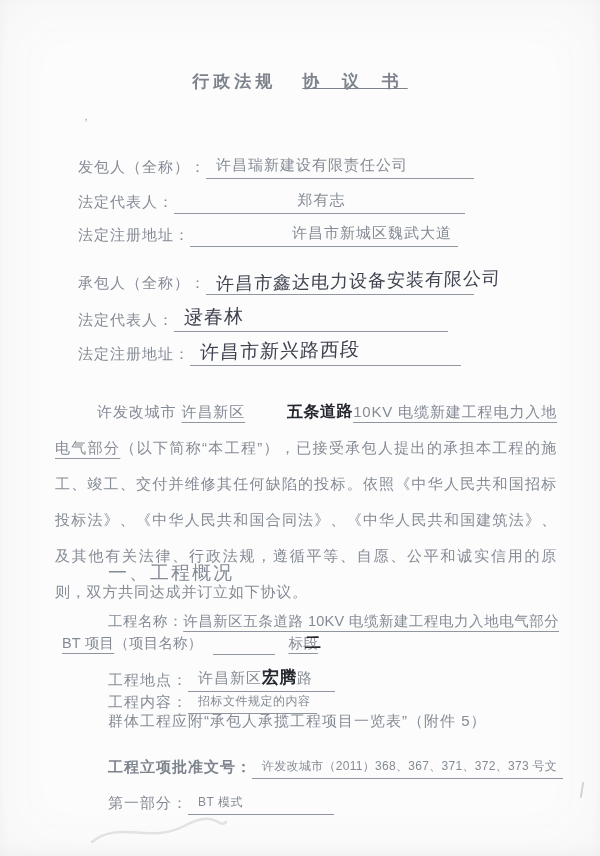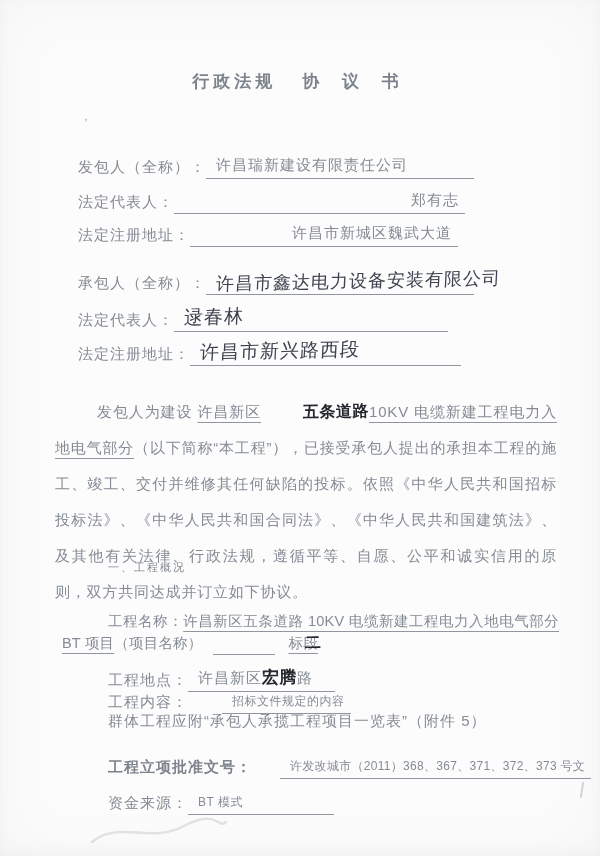--- a/index.html
+++ b/index.html
@@ -14,35 +14,35 @@
   .page::after{
     content:"";position:absolute;inset:0;pointer-events:none;
     box-shadow:inset 0 0 60px rgba(90,90,95,0.05), inset 0 -4px 12px rgba(120,120,125,0.05);
   }
   .title{
     position:absolute;top:70px;left:0;width:100%;
     text-align:center;font-size:17px;font-weight:700;
     color:#7d838d;letter-spacing:4px;
   }
   .title .gap{display:inline-block;width:26px;}
-  .title .spaced{letter-spacing:9px;}
+  .title .spaced{letter-spacing:9px;text-decoration:underline;}
   .stray-mark{
     position:absolute;top:116px;left:84px;
     font-size:12px;color:#9aa0a8;transform:rotate(12deg);
   }
   .row{
     position:absolute;display:flex;align-items:flex-end;
     font-size:15px;letter-spacing:1px;color:#858b95;
   }
   .row .lbl{white-space:nowrap;padding-bottom:2px;margin-top:12px;}
   .uline{
     border-bottom:1.2px solid #9096a0;
     padding:0 6px 3px 10px;white-space:nowrap;
   }
-  .center{text-align:right;}
+  .center{text-align:center;}
   
   .hand{
     font-family:"DejaVu Sans", sans-serif;
     color:#3d424e;
     display:inline-block;
     transform:rotate(-1.2deg) skewX(-4deg);
     letter-spacing:1px;
   }
   .hand-ink{
     font-family:"DejaVu Sans", sans-serif;
@@ -59,21 +59,21 @@
   }
   .u{
     text-decoration:underline;
     text-decoration-color:#9096a0;
     text-decoration-thickness:1px;
     text-underline-offset:5px;
   }
   .proj-hand{font-size:16px;}
   .section-heading{
     position:absolute;top:560px;left:108px;
-    font-size:11px;letter-spacing:2px;color:#858b95;
+    font-size:19px;letter-spacing:2px;color:#858b95;
   }
   .name-para{
     position:absolute;top:610px;left:62px;width:497px;
     font-size:14.5px;line-height:22px;letter-spacing:0.2px;
     color:#858b95;text-align:justify;text-indent:46px;
   }
   .bid-seg{
     display:inline-block;width:62px;text-align:center;
     border-bottom:1.2px solid #9096a0;margin:0 14px 0 10px;
   }
@@ -121,50 +121,50 @@
   <div class="row" style="top:299px;left:78px;">
     <span class="lbl">法定代表人：</span>
     <span class="uline" style="width:258px;padding-bottom:1px;"><span class="hand b-rep">逯春林</span></span>
   </div>
   <div class="row" style="top:333px;left:78px;">
     <span class="lbl">法定注册地址：</span>
     <span class="uline" style="width:255px;padding-bottom:1px;"><span class="hand b-addr">许昌市新兴路西段</span></span>
   </div>
 
   <div class="preamble">
-    <span>发包人为建设 </span><span class="u"><span>许昌新区</span><span class="hand-ink proj-hand">五条道路</span><span>10KV 电缆新建工程电力入地电气部分</span></span><span>（以下简称“本工程”），已接受承包人提出的承担本工程的施工、竣工、交付并维修其任何缺陷的投标。依照《中华人民共和国招标投标法》、《中华人民共和国合同法》、《中华人民共和国建筑法》、及其他有关法律、行政法规，遵循平等、自愿、公平和诚实信用的原则，双方共同达成并订立如下协议。</span>
+    <span>许发改城市 </span><span class="u"><span>许昌新区</span><span class="hand-ink proj-hand">五条道路</span><span>10KV 电缆新建工程电力入地电气部分</span></span><span>（以下简称“本工程”），已接受承包人提出的承担本工程的施工、竣工、交付并维修其任何缺陷的投标。依照《中华人民共和国招标投标法》、《中华人民共和国合同法》、《中华人民共和国建筑法》、及其他有关法律、行政法规，遵循平等、自愿、公平和诚实信用的原则，双方共同达成并订立如下协议。</span>
   </div>
 
   <div class="section-heading">一、工程概况</div>
 
   <div class="name-para">
     <span>工程名称：</span><span class="u">许昌新区五条道路 10KV 电缆新建工程电力入地电气部分 BT 项目</span><span>（项目名称）</span><span class="bid-seg"><span class="hand-ink">二</span></span><span class="u">标段</span>
   </div>
 
   <div class="row" style="top:646px;left:108px;">
     <span class="lbl">工程地点：</span>
     <span class="uline" style="padding-bottom:2px;margin-top:20px;"><span>许昌新区</span><span class="hand-ink loc-hand">宏腾</span><span>路</span>&nbsp;&nbsp;&nbsp;</span>
   </div>
 
-  <div class="row" style="top:681px;left:108px;gap:34px;">
+  <div class="row" style="top:681px;left:108px;">
     <span class="lbl">工程内容：</span>
     <span class="uline small-val">招标文件规定的内容</span>
   </div>
 
   <div class="row" style="top:712px;left:108px;">
     <span>群体工程应附“承包人承揽工程项目一览表”（附件 5）</span>
   </div>
 
-  <div class="row" style="top:746px;left:108px;gap:28px;">
+  <div class="row" style="top:746px;left:108px;">
     <span class="lbl bold-lbl">工程立项批准文号：</span>
     <span class="uline tiny-val">许发改城市（2011）368、367、371、372、373 号文</span>
   </div>
 
   <div class="row" style="top:782px;left:108px;">
-    <span class="lbl">资金来源：</span>
+    <span class="lbl">第一部分：</span>
     <span class="uline small-val min-w130">BT 模式</span>
   </div>
 
   <svg class="scribble" width="140" height="42" viewBox="0 0 140 42">
     <path d="M4 30 C 30 8, 62 32, 96 14 S 130 18, 138 10" stroke="#dddddb" stroke-width="2.5" fill="none" stroke-linecap="round"></path>
   </svg>
   <div class="edge-mark"></div>
 
 </div>
 

